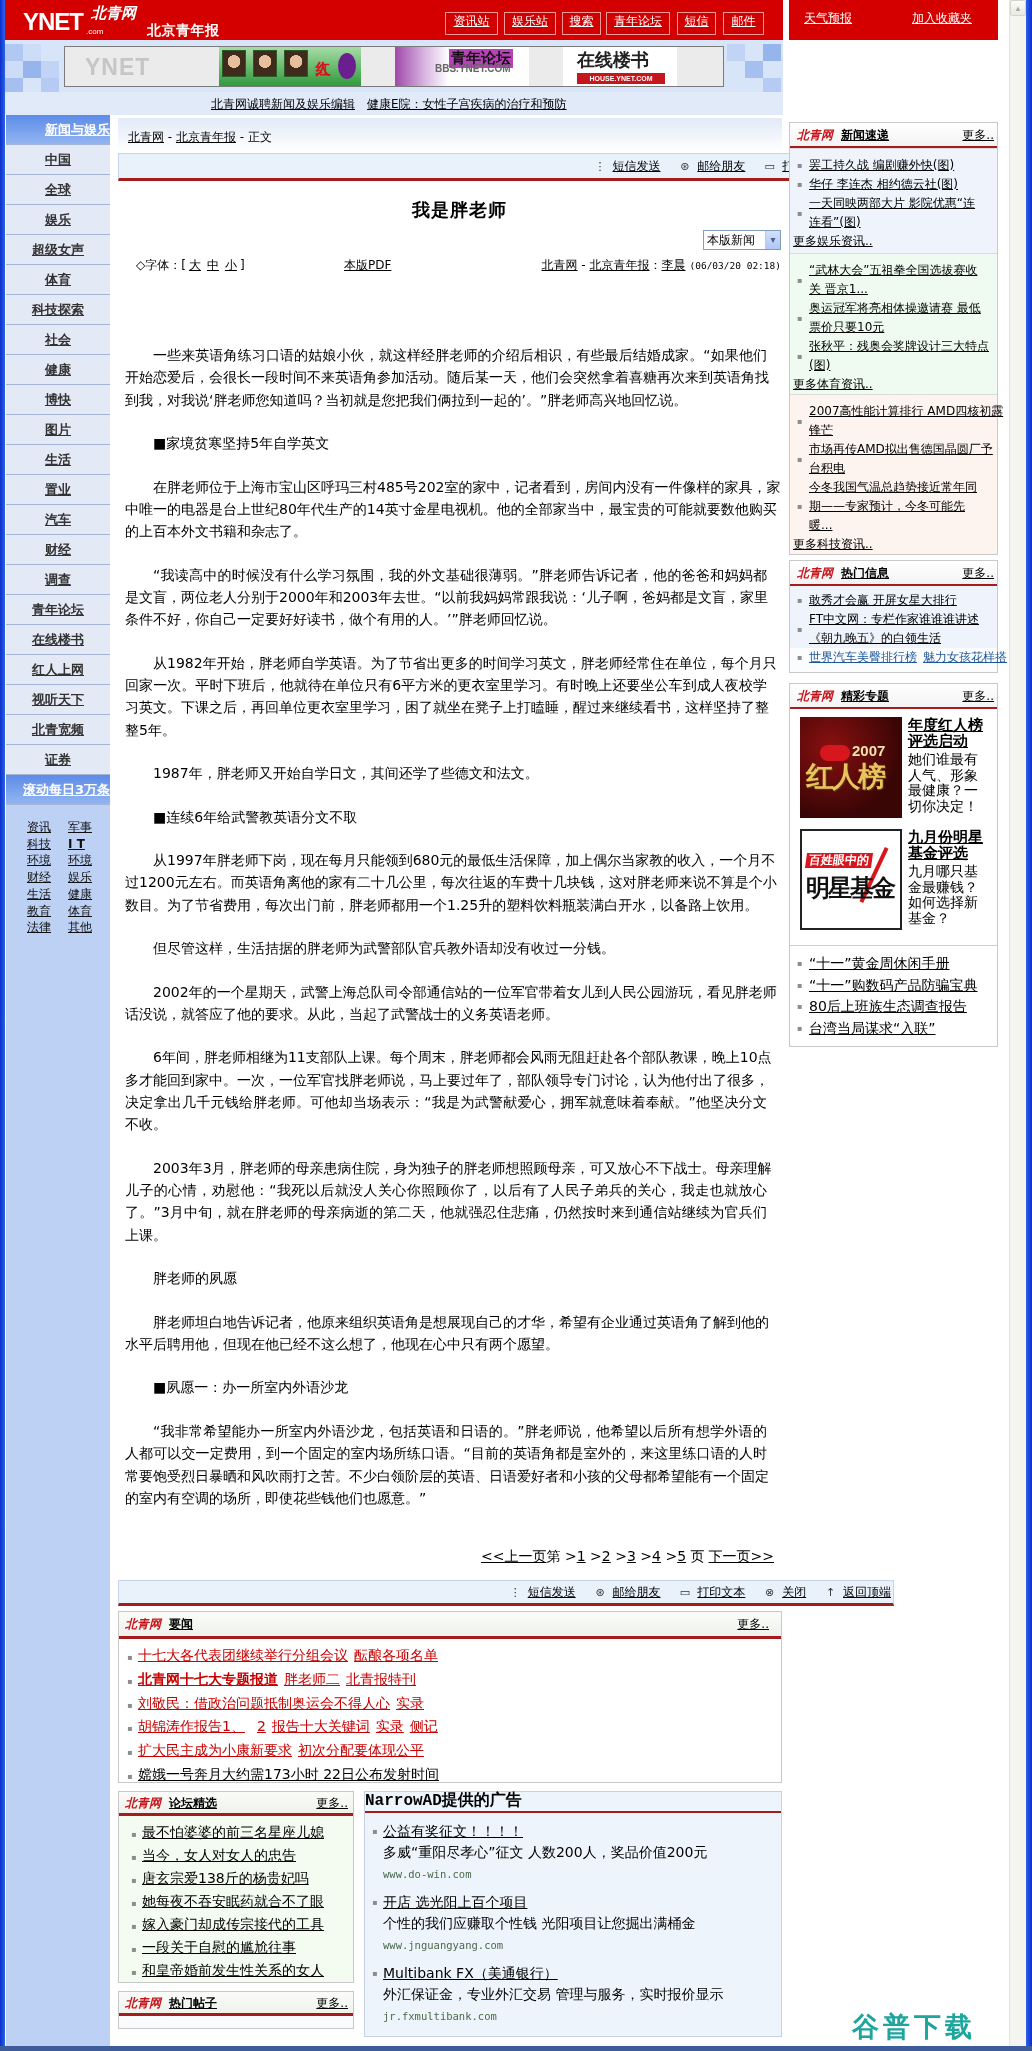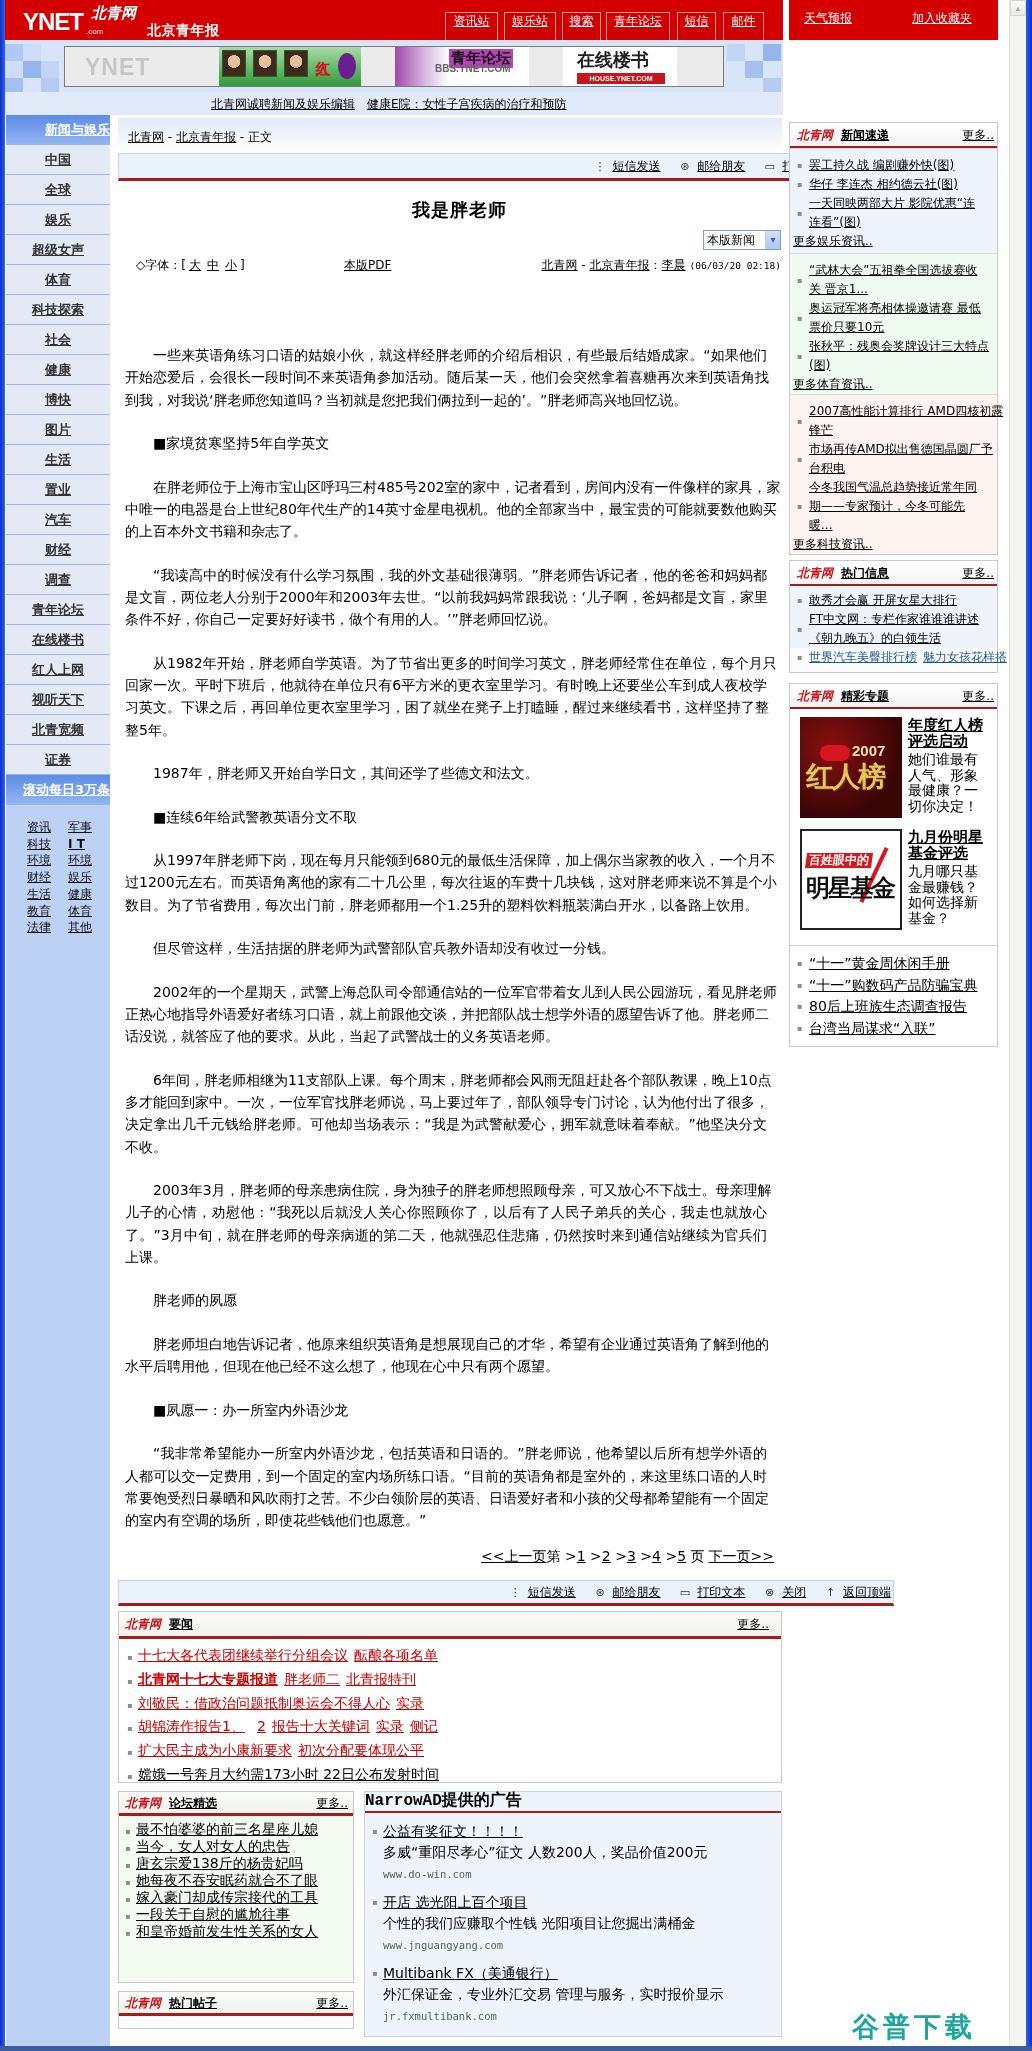--- a/index.html
+++ b/index.html
@@ -12,21 +12,21 @@
 .frame-bottom{position:absolute;left:0;top:2046px;width:1032px;height:5px;background:#3e5c9a}
 .scrollbar{position:absolute;left:1009px;top:0;width:17px;height:2046px;background:#f5f5ef;border-left:1px solid #e4e4de}
 .sb-up{position:absolute;left:0;top:0;width:16px;height:16px;background:linear-gradient(#fbfbf8,#e9e9e2);border:1px solid #d4d4cc;border-radius:2px;color:#a9a9a0;font-size:9px;line-height:14px;text-align:center}
 
 .hdr{position:absolute;left:5px;top:0;width:778px;height:40px;background:#d40000}
 .logo{position:absolute;left:0;top:0;width:136px;height:40px}
 .logo-ynet{position:absolute;left:18px;top:10px;font:bold 24px/24px "Liberation Sans",sans-serif;color:#fff;letter-spacing:-1px}
 .logo-com{position:absolute;left:81px;top:27px;font:8px/9px "Liberation Sans",sans-serif;color:#fff}
 .logo-script{position:absolute;left:86px;top:4px;font:italic bold 15px/18px "DejaVu Serif",serif;color:#fff;text-shadow:0 0 1px #900}
 .paper-name{position:absolute;left:142px;top:22px;font:bold 14px/16px "DejaVu Sans",sans-serif;color:#fff;letter-spacing:0.5px}
-.hbtn{position:absolute;top:12px;height:36px;border:1px solid #f39a9a;color:#fff;font-size:12px;line-height:17px;text-align:center;background:#d10000}
+.hbtn{position:absolute;top:12px;height:23px;border:1px solid #f39a9a;color:#fff;font-size:12px;line-height:17px;text-align:center;background:#d10000}
 .hdr-right{position:absolute;left:789px;top:0;width:209px;height:40px;background:#d40000}
 .hdr-right a{position:absolute;top:10px;color:#fff;font-size:12px;line-height:16px}
 
 .banner-row{position:absolute;left:5px;top:40px;width:778px;height:52px;background:#d8e4f7}
 .chk{position:absolute;width:18px;height:17px}
 .banner-box{position:absolute;left:59px;top:6px;width:660px;height:41px;border:1px solid #7a7a7a;background:#ebebeb;overflow:hidden}
 .bn-ynet{position:absolute;left:20px;top:8px;font:bold 23px/24px "Liberation Sans",sans-serif;color:#c6c6c6;letter-spacing:1px}
 .bn-ad1{position:absolute;left:154px;top:0;width:142px;height:39px;background:linear-gradient(180deg,#a7dca7,#2f9a3a);overflow:hidden}
 .face{position:absolute;top:3px;width:24px;height:27px;background:radial-gradient(circle at 50% 42%,#e6c09c 0 34%,#3e2b1c 36%);border:1px solid #2c5b2c}
 .bn-ad1-txt{position:absolute;left:96px;top:2px;font:bold 15px/16px "DejaVu Serif",serif;color:#d8121f;writing-mode:vertical-rl}
@@ -76,21 +76,21 @@
 .box-title{position:absolute;font-weight:bold;font-size:12px;line-height:14px}
 .box-more{position:absolute;font-size:12px;line-height:14px}
 .bul{display:inline-block;font-size:8px;color:#8c8c8c;text-decoration:none}
 .hl-list{padding-top:6px}
 .hl-item{display:block;white-space:nowrap;font-size:14px;line-height:21.8px;padding-left:6px}
 .hl-item .bul{width:13px;padding-left:2px}
 .hl-item a{color:#c80000;margin-right:6px}
 .hl-item a.strong{font-weight:bold}
 .hl-item a.plain{color:#000}
 .fl-list{padding-top:6px}
-.fl-item{display:block;white-space:nowrap;font-size:14px;line-height:15px;padding-left:4px;text-decoration:none}
+.fl-item{display:block;white-space:nowrap;font-size:14px;line-height:20px;padding-left:10px;text-decoration:none}
 .fl-item .bul{width:13px;padding-left:2px}
 .fl-item .t{text-decoration:underline}
 .ad-head{font:bold 16px/18px "Liberation Mono",monospace;height:21px;border-bottom:2px solid #a51c1c;white-space:nowrap}
 .ad-list{padding-top:8px}
 .ad{position:relative;padding-left:18px;margin-bottom:7px}
 .ad .bul{position:absolute;left:7px;top:0;line-height:21px}
 .ad-t{display:block;font-size:14px;line-height:21px;text-decoration:underline;white-space:nowrap}
 .ad-d{display:block;font-size:14px;line-height:21px;white-space:nowrap}
 .ad-u{display:block;font:10.5px/22px "DejaVu Sans Mono",monospace;color:#4a6a4a}
 
@@ -300,21 +300,20 @@
   <div class="blk">
     <span class="ln ind">从1997年胖老师下岗，现在每月只能领到680元的最低生活保障，加上偶尔当家教的收入，一个月不</span>
     <span class="ln">过1200元左右。而英语角离他的家有二十几公里，每次往返的车费十几块钱，这对胖老师来说不算是个小</span>
     <span class="ln last">数目。为了节省费用，每次出门前，胖老师都用一个1.25升的塑料饮料瓶装满白开水，以备路上饮用。</span>
   </div>
   <div class="blk">
     <span class="ln ind last">但尽管这样，生活拮据的胖老师为武警部队官兵教外语却没有收过一分钱。</span>
   </div>
   <div class="blk">
     <span class="ln ind">2002年的一个星期天，武警上海总队司令部通信站的一位军官带着女儿到人民公园游玩，看见胖老师</span>
-    <span class="ln">正热心地指导外语爱好者练习口语，就上前跟他交谈，并把部队战士想学外语的愿望告诉了他。胖老师二</span>
     <span class="ln last">话没说，就答应了他的要求。从此，当起了武警战士的义务英语老师。</span>
   </div>
   <div class="blk">
     <span class="ln ind">6年间，胖老师相继为11支部队上课。每个周末，胖老师都会风雨无阻赶赴各个部队教课，晚上10点</span>
     <span class="ln">多才能回到家中。一次，一位军官找胖老师说，马上要过年了，部队领导专门讨论，认为他付出了很多，</span>
     <span class="ln">决定拿出几千元钱给胖老师。可他却当场表示：“我是为武警献爱心，拥军就意味着奉献。”他坚决分文</span>
     <span class="ln last">不收。</span>
   </div>
   <div class="blk">
     <span class="ln ind">2003年3月，胖老师的母亲患病住院，身为独子的胖老师想照顾母亲，可又放心不下战士。母亲理解</span>

